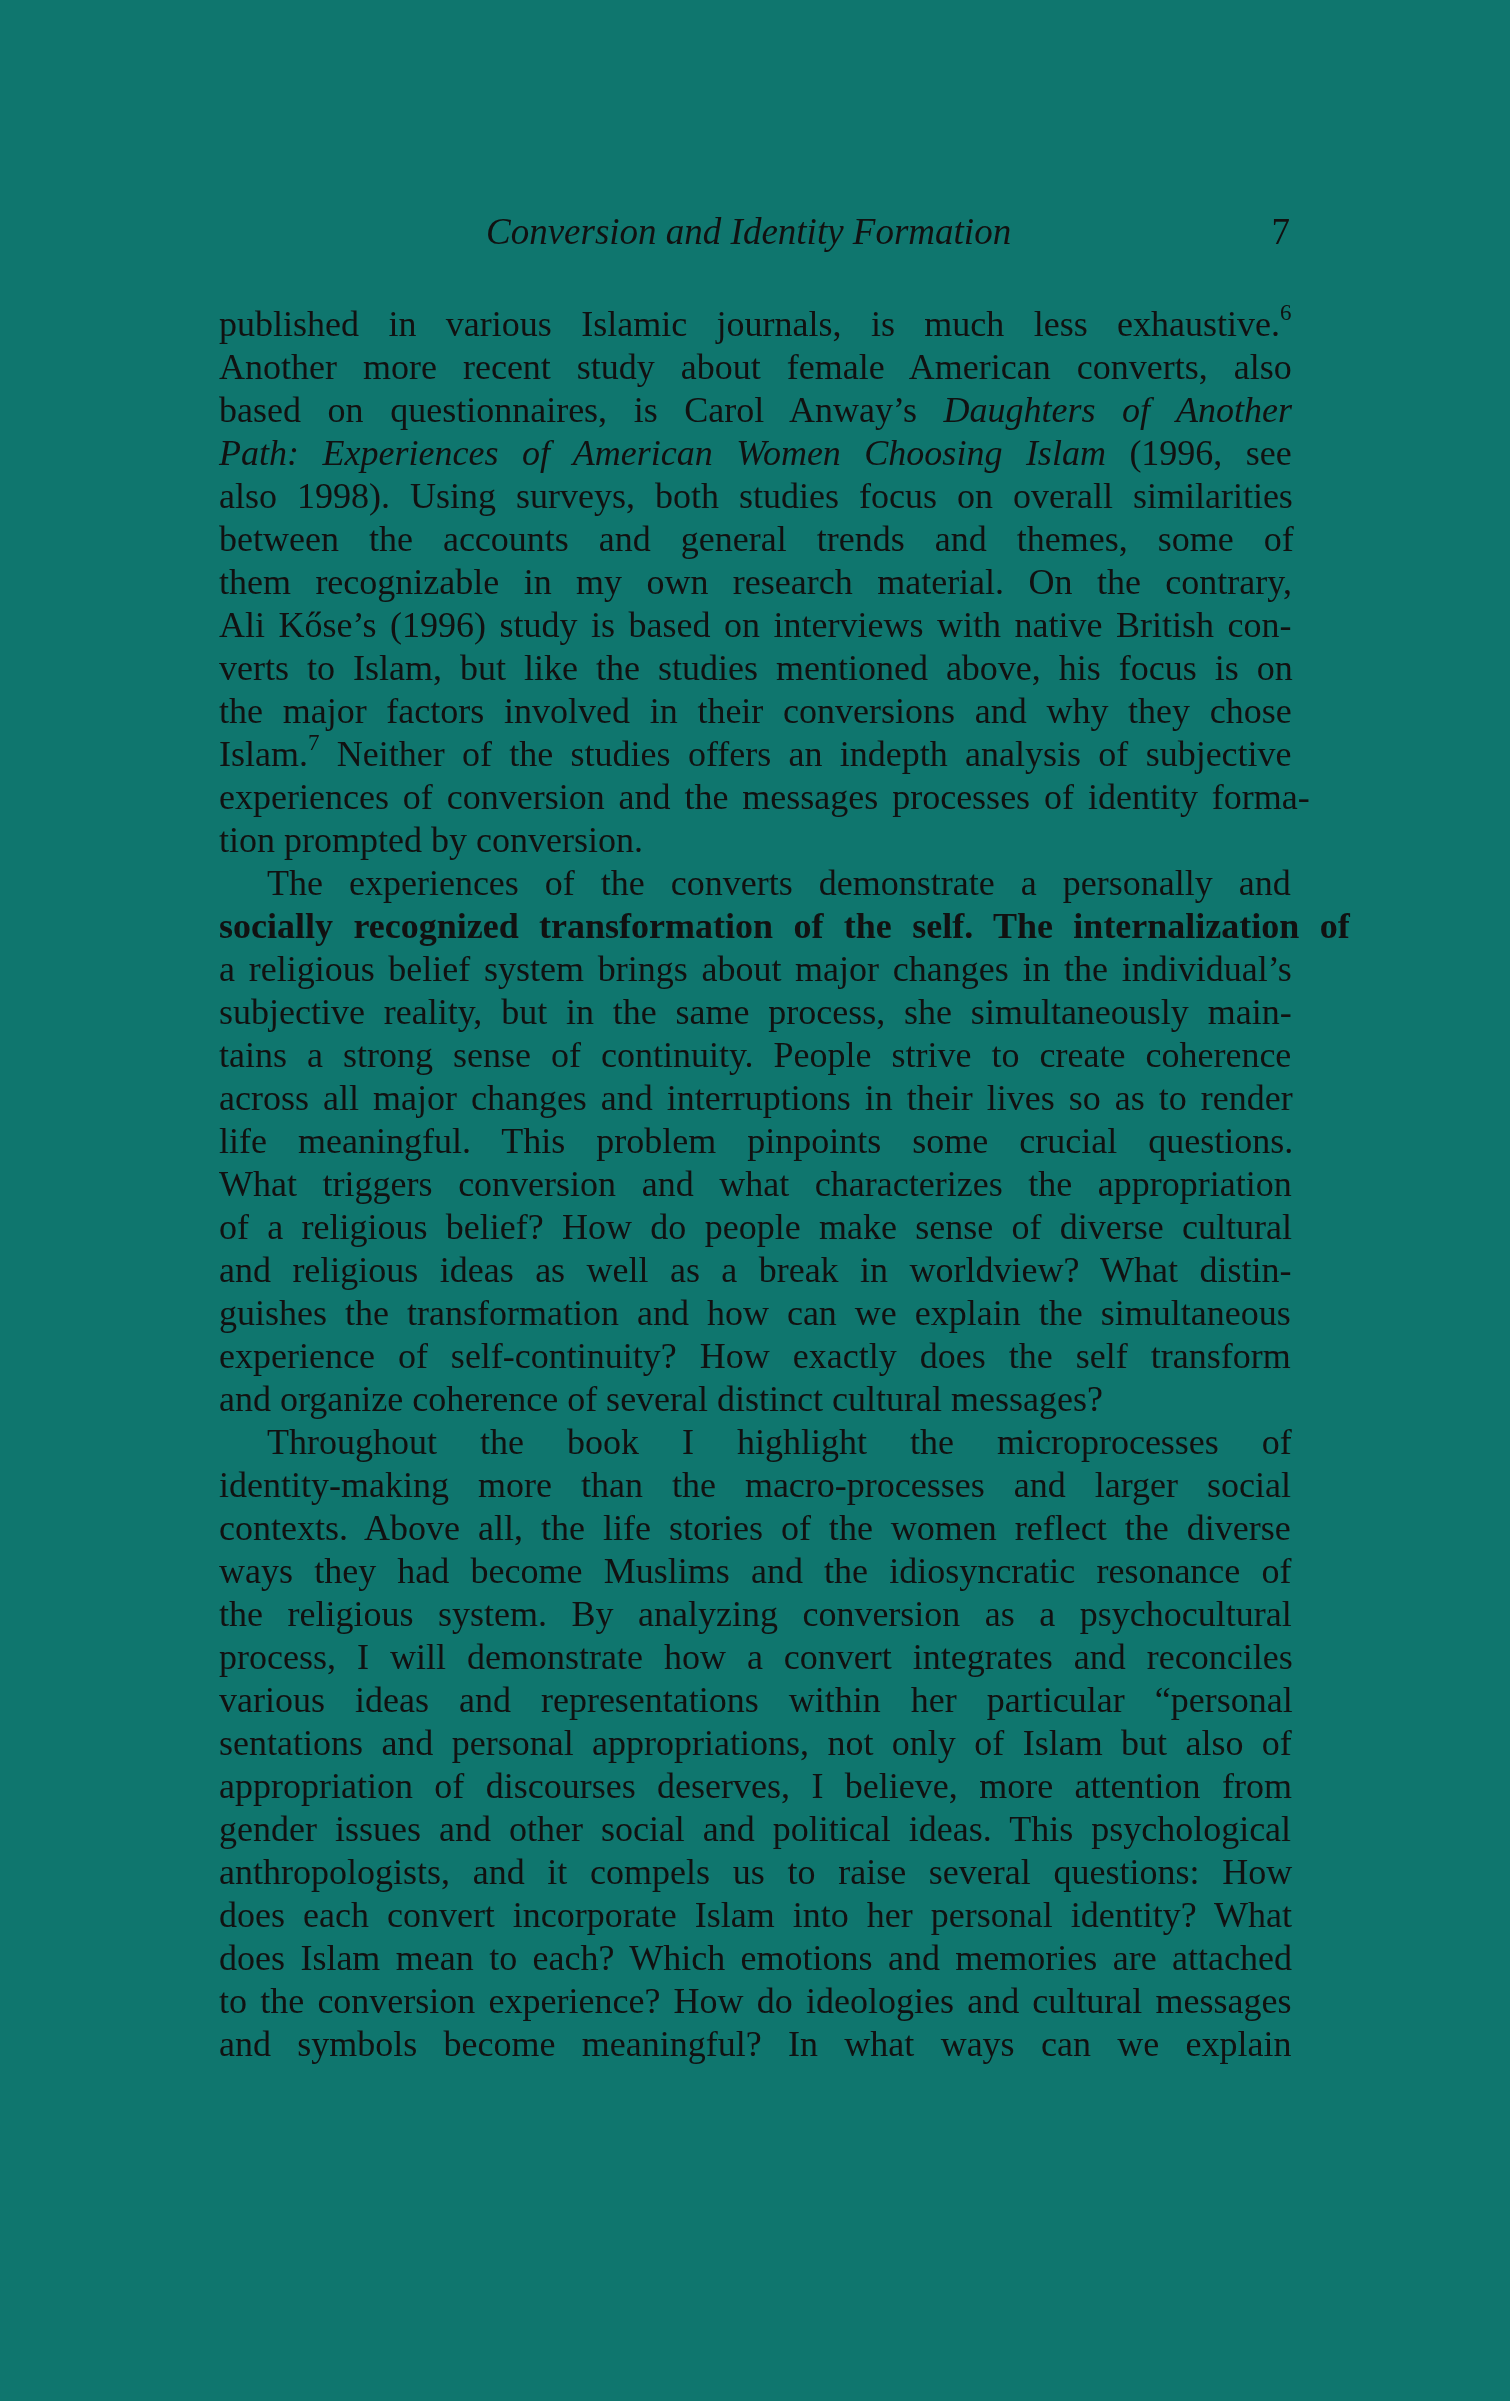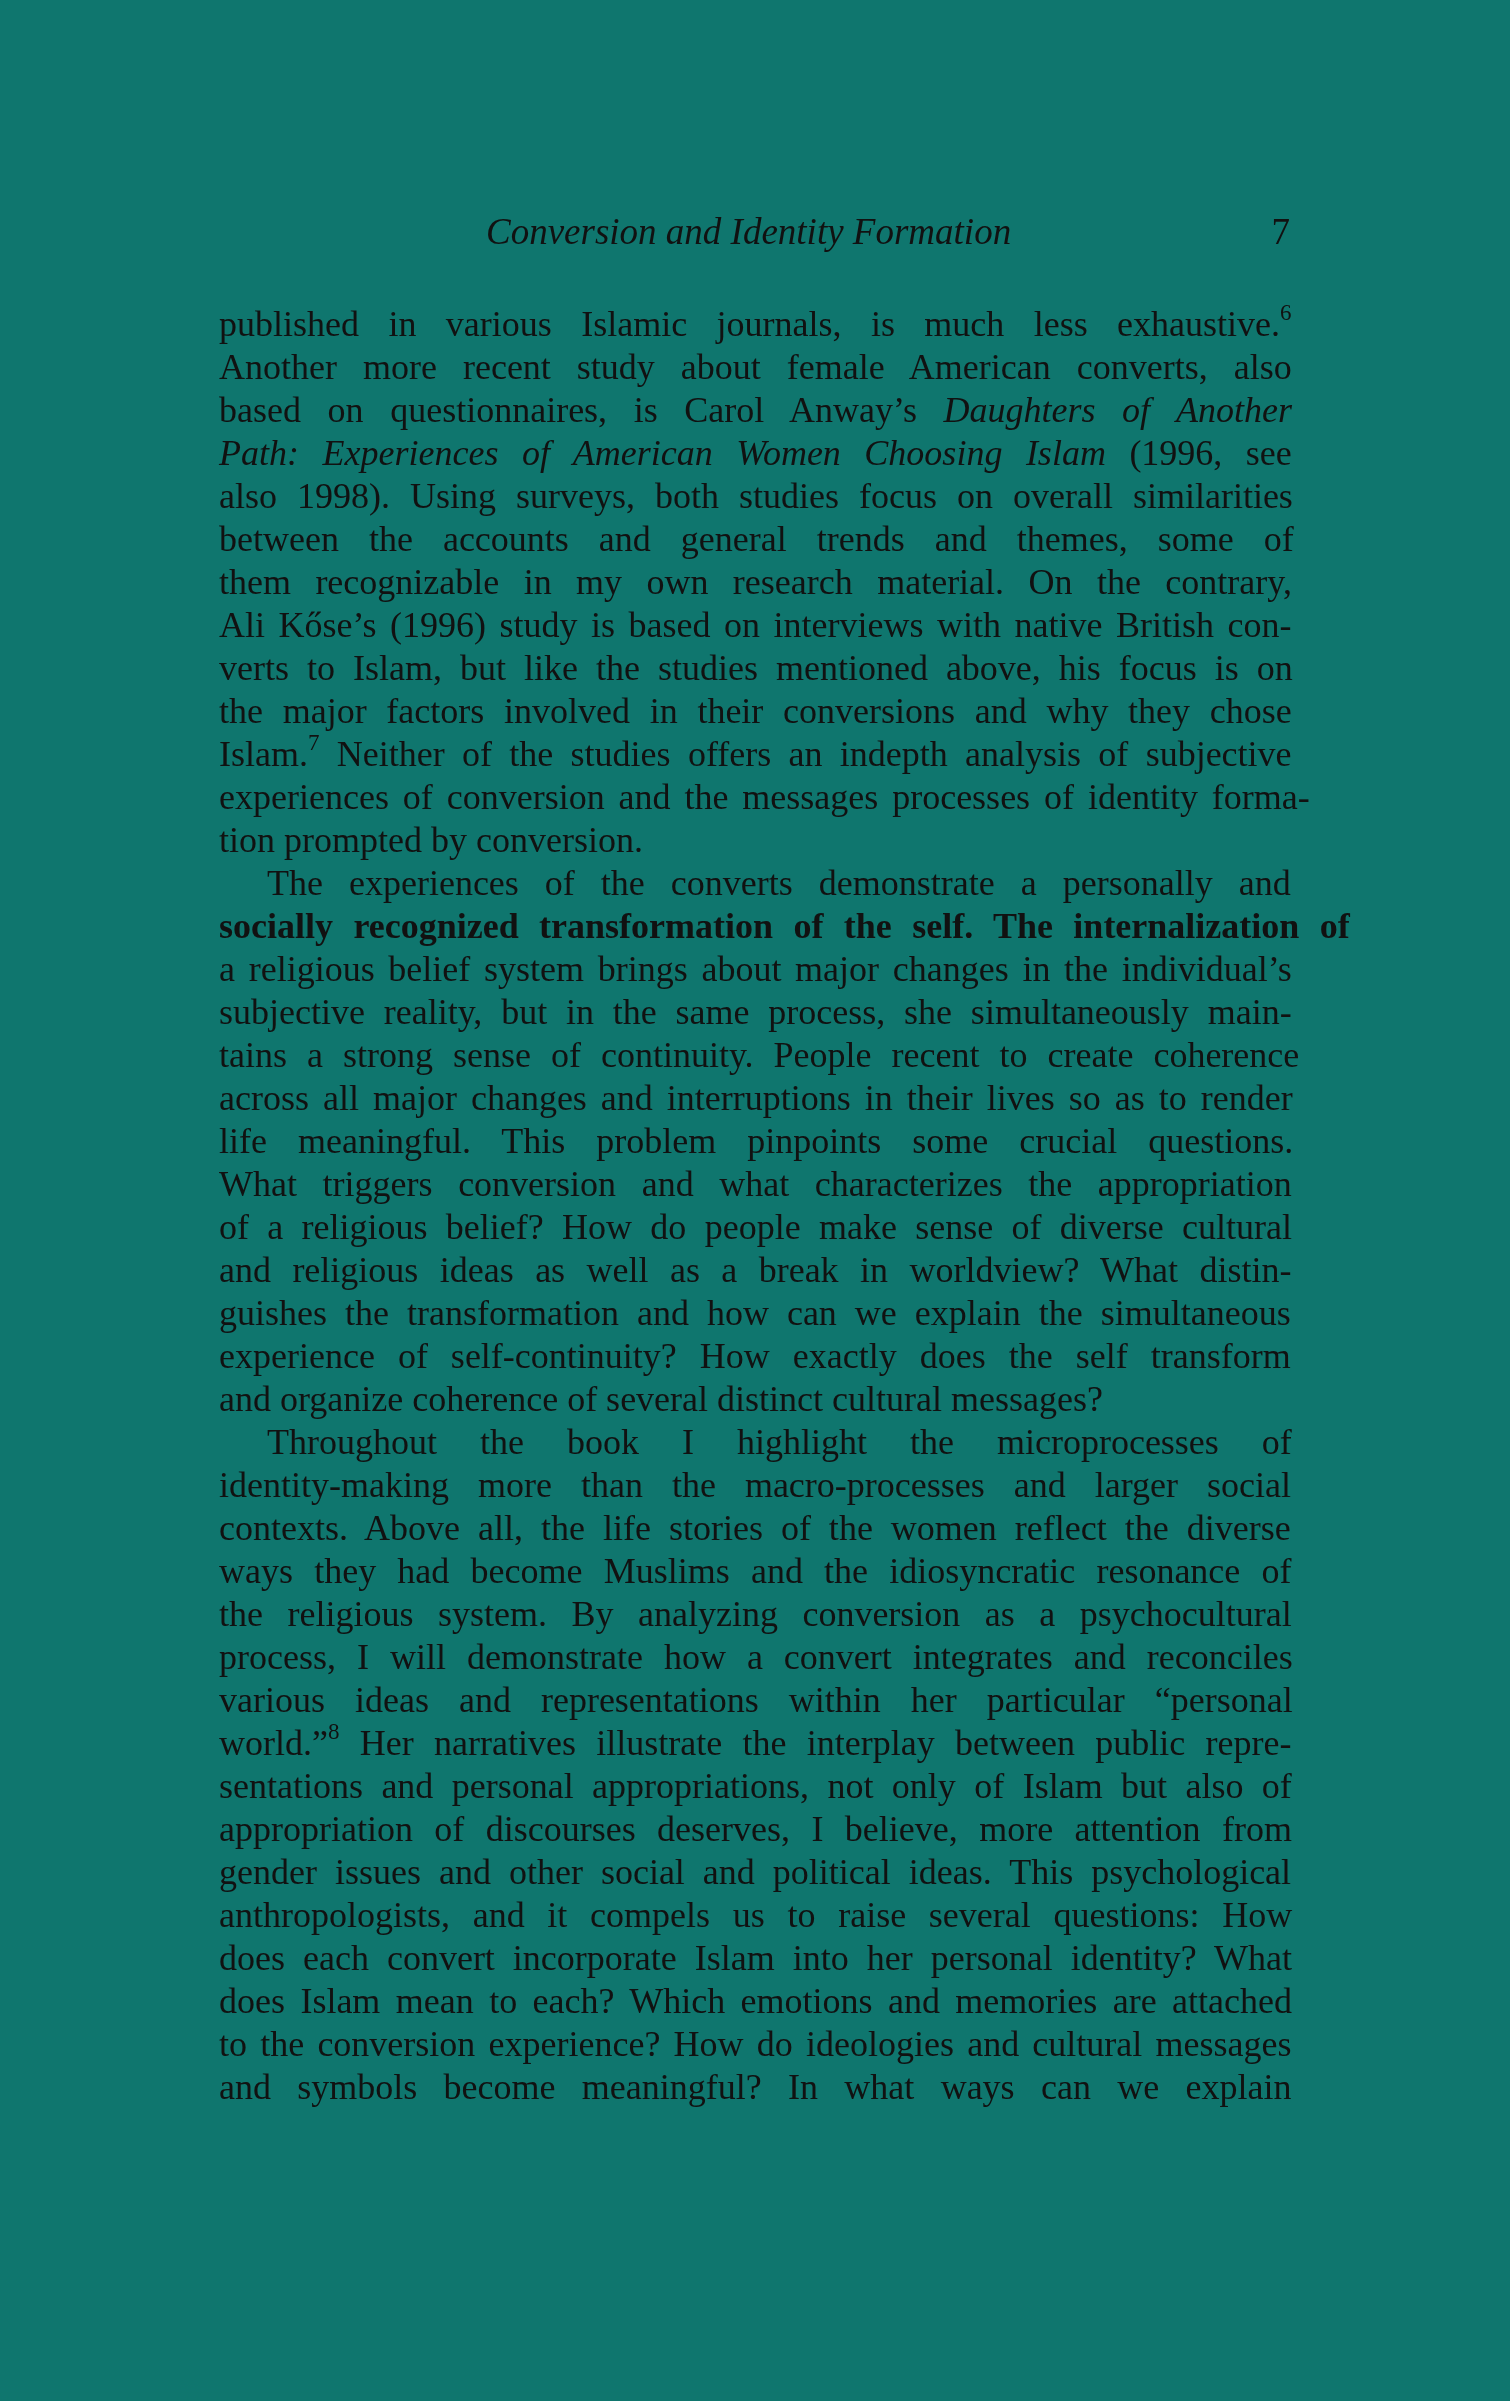--- a/index.html
+++ b/index.html
@@ -99,37 +99,36 @@
       <div class="line"><span class="inner" style="word-spacing: 4.5px;"><span>Ali Kőse’s (1996) study is based on interviews with native British con-</span></span></div>
       <div class="line"><span class="inner" style="word-spacing: 9px;"><span>verts to Islam, but like the studies mentioned above, his focus is on</span></span></div>
       <div class="line"><span class="inner" style="word-spacing: 10.7px;"><span>the major factors involved in their conversions and why they chose</span></span></div>
       <div class="line"><span class="inner" style="word-spacing: 8.3px;"><span>Islam.</span><sup>7</sup><span> Neither of the studies offers an indepth analysis of subjective</span></span></div>
       <div class="line"><span class="inner" style="word-spacing: 4.9px;"><span>experiences of conversion and the messages processes of identity forma-</span></span></div>
       <div class="line"><span class="inner"><span>tion prompted by conversion.</span></span></div>
       <div class="line indent"><span class="inner" style="word-spacing: 17px;"><span>The experiences of the converts demonstrate a personally and</span></span></div>
       <div class="line"><span class="inner" style="word-spacing: 11.4px; font-weight: bold;"><span>socially recognized transformation of the self. The internalization of</span></span></div>
       <div class="line"><span class="inner" style="word-spacing: 4.7px;"><span>a religious belief system brings about major changes in the individual’s</span></span></div>
       <div class="line"><span class="inner" style="word-spacing: 9.8px;"><span>subjective reality, but in the same process, she simultaneously main-</span></span></div>
-      <div class="line"><span class="inner" style="word-spacing: 11px;"><span>tains a strong sense of continuity. People recent to create coherence</span></span></div>
+      <div class="line"><span class="inner" style="word-spacing: 11px;"><span>tains a strong sense of continuity. People strive to create coherence</span></span></div>
       <div class="line"><span class="inner" style="word-spacing: 5px;"><span>across all major changes and interruptions in their lives so as to render</span></span></div>
       <div class="line"><span class="inner" style="word-spacing: 22px;"><span>life meaningful. This problem pinpoints some crucial questions.</span></span></div>
       <div class="line"><span class="inner" style="word-spacing: 16.6px;"><span>What triggers conversion and what characterizes the appropriation</span></span></div>
       <div class="line"><span class="inner" style="word-spacing: 9.3px;"><span>of a religious belief? How do people make sense of diverse cultural</span></span></div>
       <div class="line"><span class="inner" style="word-spacing: 12.4px;"><span>and religious ideas as well as a break in worldview? What distin-</span></span></div>
       <div class="line"><span class="inner" style="word-spacing: 9px;"><span>guishes the transformation and how can we explain the simultaneous</span></span></div>
       <div class="line"><span class="inner" style="word-spacing: 14px;"><span>experience of self-continuity? How exactly does the self transform</span></span></div>
       <div class="line"><span class="inner"><span>and organize coherence of several distinct cultural messages?</span></span></div>
       <div class="line indent"><span class="inner" style="word-spacing: 34px;"><span>Throughout the book I highlight the microprocesses of</span></span></div>
       <div class="line"><span class="inner" style="word-spacing: 20px;"><span>identity-making more than the macro-processes and larger social</span></span></div>
       <div class="line"><span class="inner" style="word-spacing: 9px;"><span>contexts. Above all, the life stories of the women reflect the diverse</span></span></div>
       <div class="line"><span class="inner" style="word-spacing: 12.2px;"><span>ways they had become Muslims and the idiosyncratic resonance of</span></span></div>
       <div class="line"><span class="inner" style="word-spacing: 15.5px;"><span>the religious system. By analyzing conversion as a psychocultural</span></span></div>
       <div class="line"><span class="inner" style="word-spacing: 12px;"><span>process, I will demonstrate how a convert integrates and reconciles</span></span></div>
       <div class="line"><span class="inner" style="word-spacing: 21px;"><span>various ideas and representations within her particular “personal</span></span></div>
-      <div class="line"><span class="inner" style="word-spacing: 11.3px;"><span>world.”</span><sup>8</sup><span> Her narratives illustrate the interplay between public repre-</span></span></div>
       <div class="line"><span class="inner" style="word-spacing: 9.4px;"><span>sentations and personal appropriations, not only of Islam but also of</span></span></div>
       <div class="line"><span class="inner" style="word-spacing: 12.4px;"><span>appropriation of discourses deserves, I believe, more attention from</span></span></div>
       <div class="line"><span class="inner" style="word-spacing: 9px;"><span>gender issues and other social and political ideas. This psychological</span></span></div>
       <div class="line"><span class="inner" style="word-spacing: 13.7px;"><span>anthropologists, and it compels us to raise several questions: How</span></span></div>
       <div class="line"><span class="inner" style="word-spacing: 9px;"><span>does each convert incorporate Islam into her personal identity? What</span></span></div>
       <div class="line"><span class="inner" style="word-spacing: 6.4px; text-align: center;"><span>does Islam mean to each? Which emotions and memories are attached</span></span></div>
       <div class="line"><span class="inner" style="word-spacing: 4.2px;"><span>to the conversion experience? How do ideologies and cultural messages</span></span></div>
       <div class="line"><span class="inner" style="word-spacing: 17.3px;"><span>and symbols become meaningful? In what ways can we explain</span></span></div>
     </div>
 </div>

